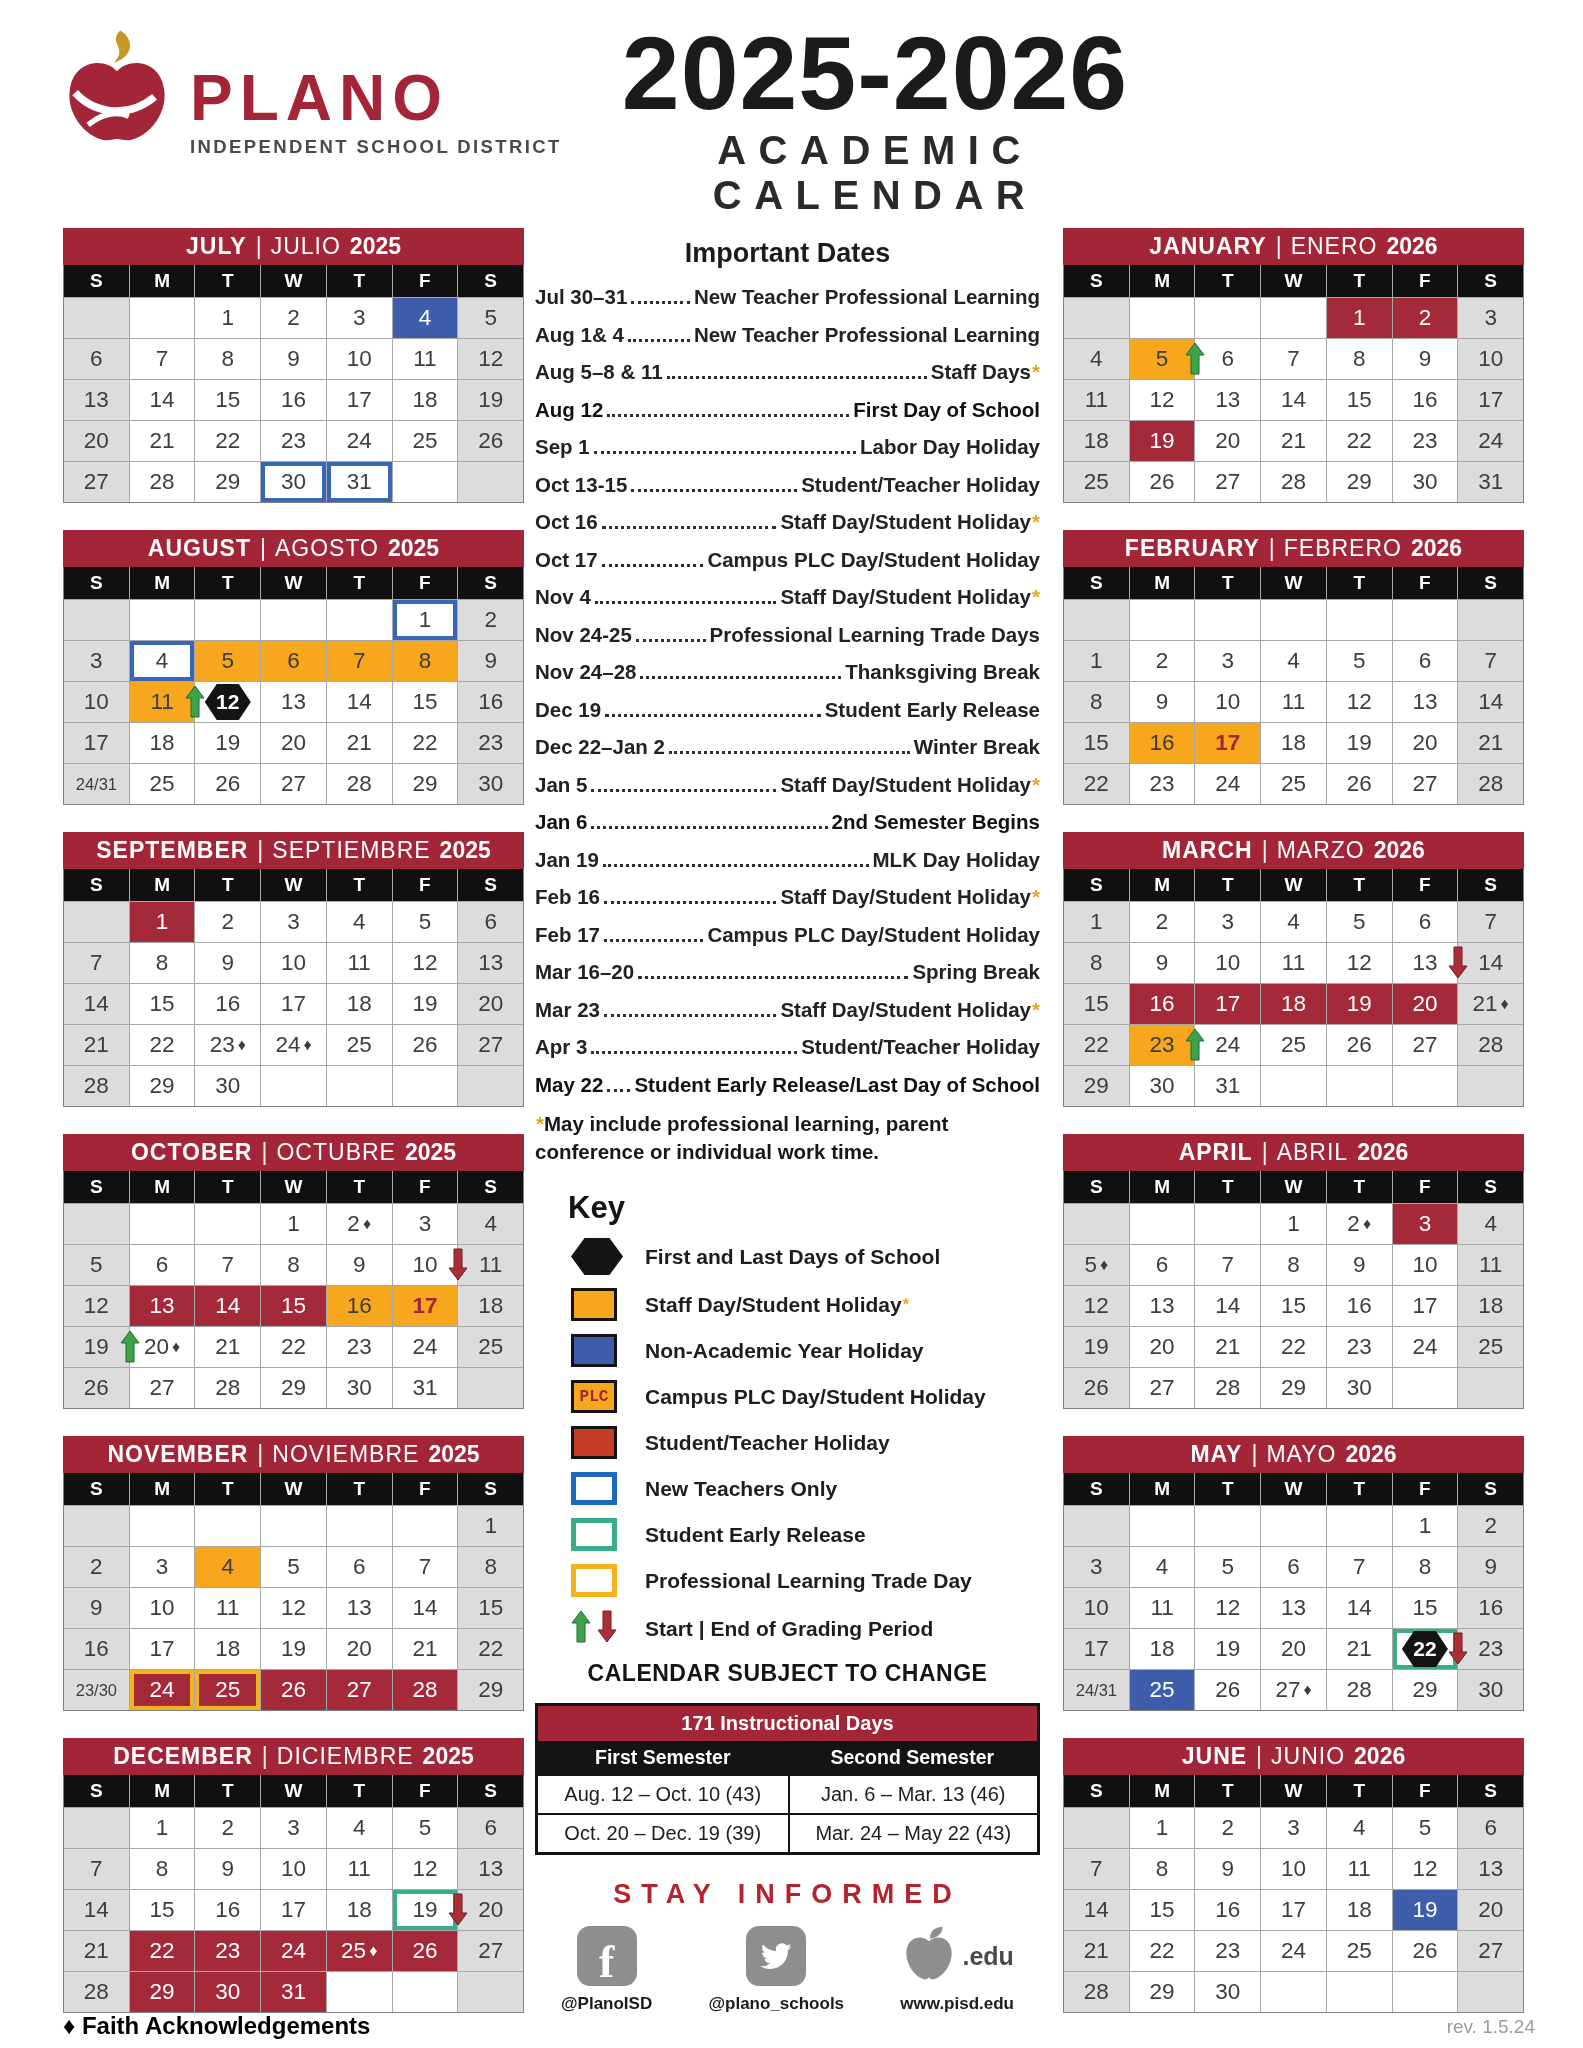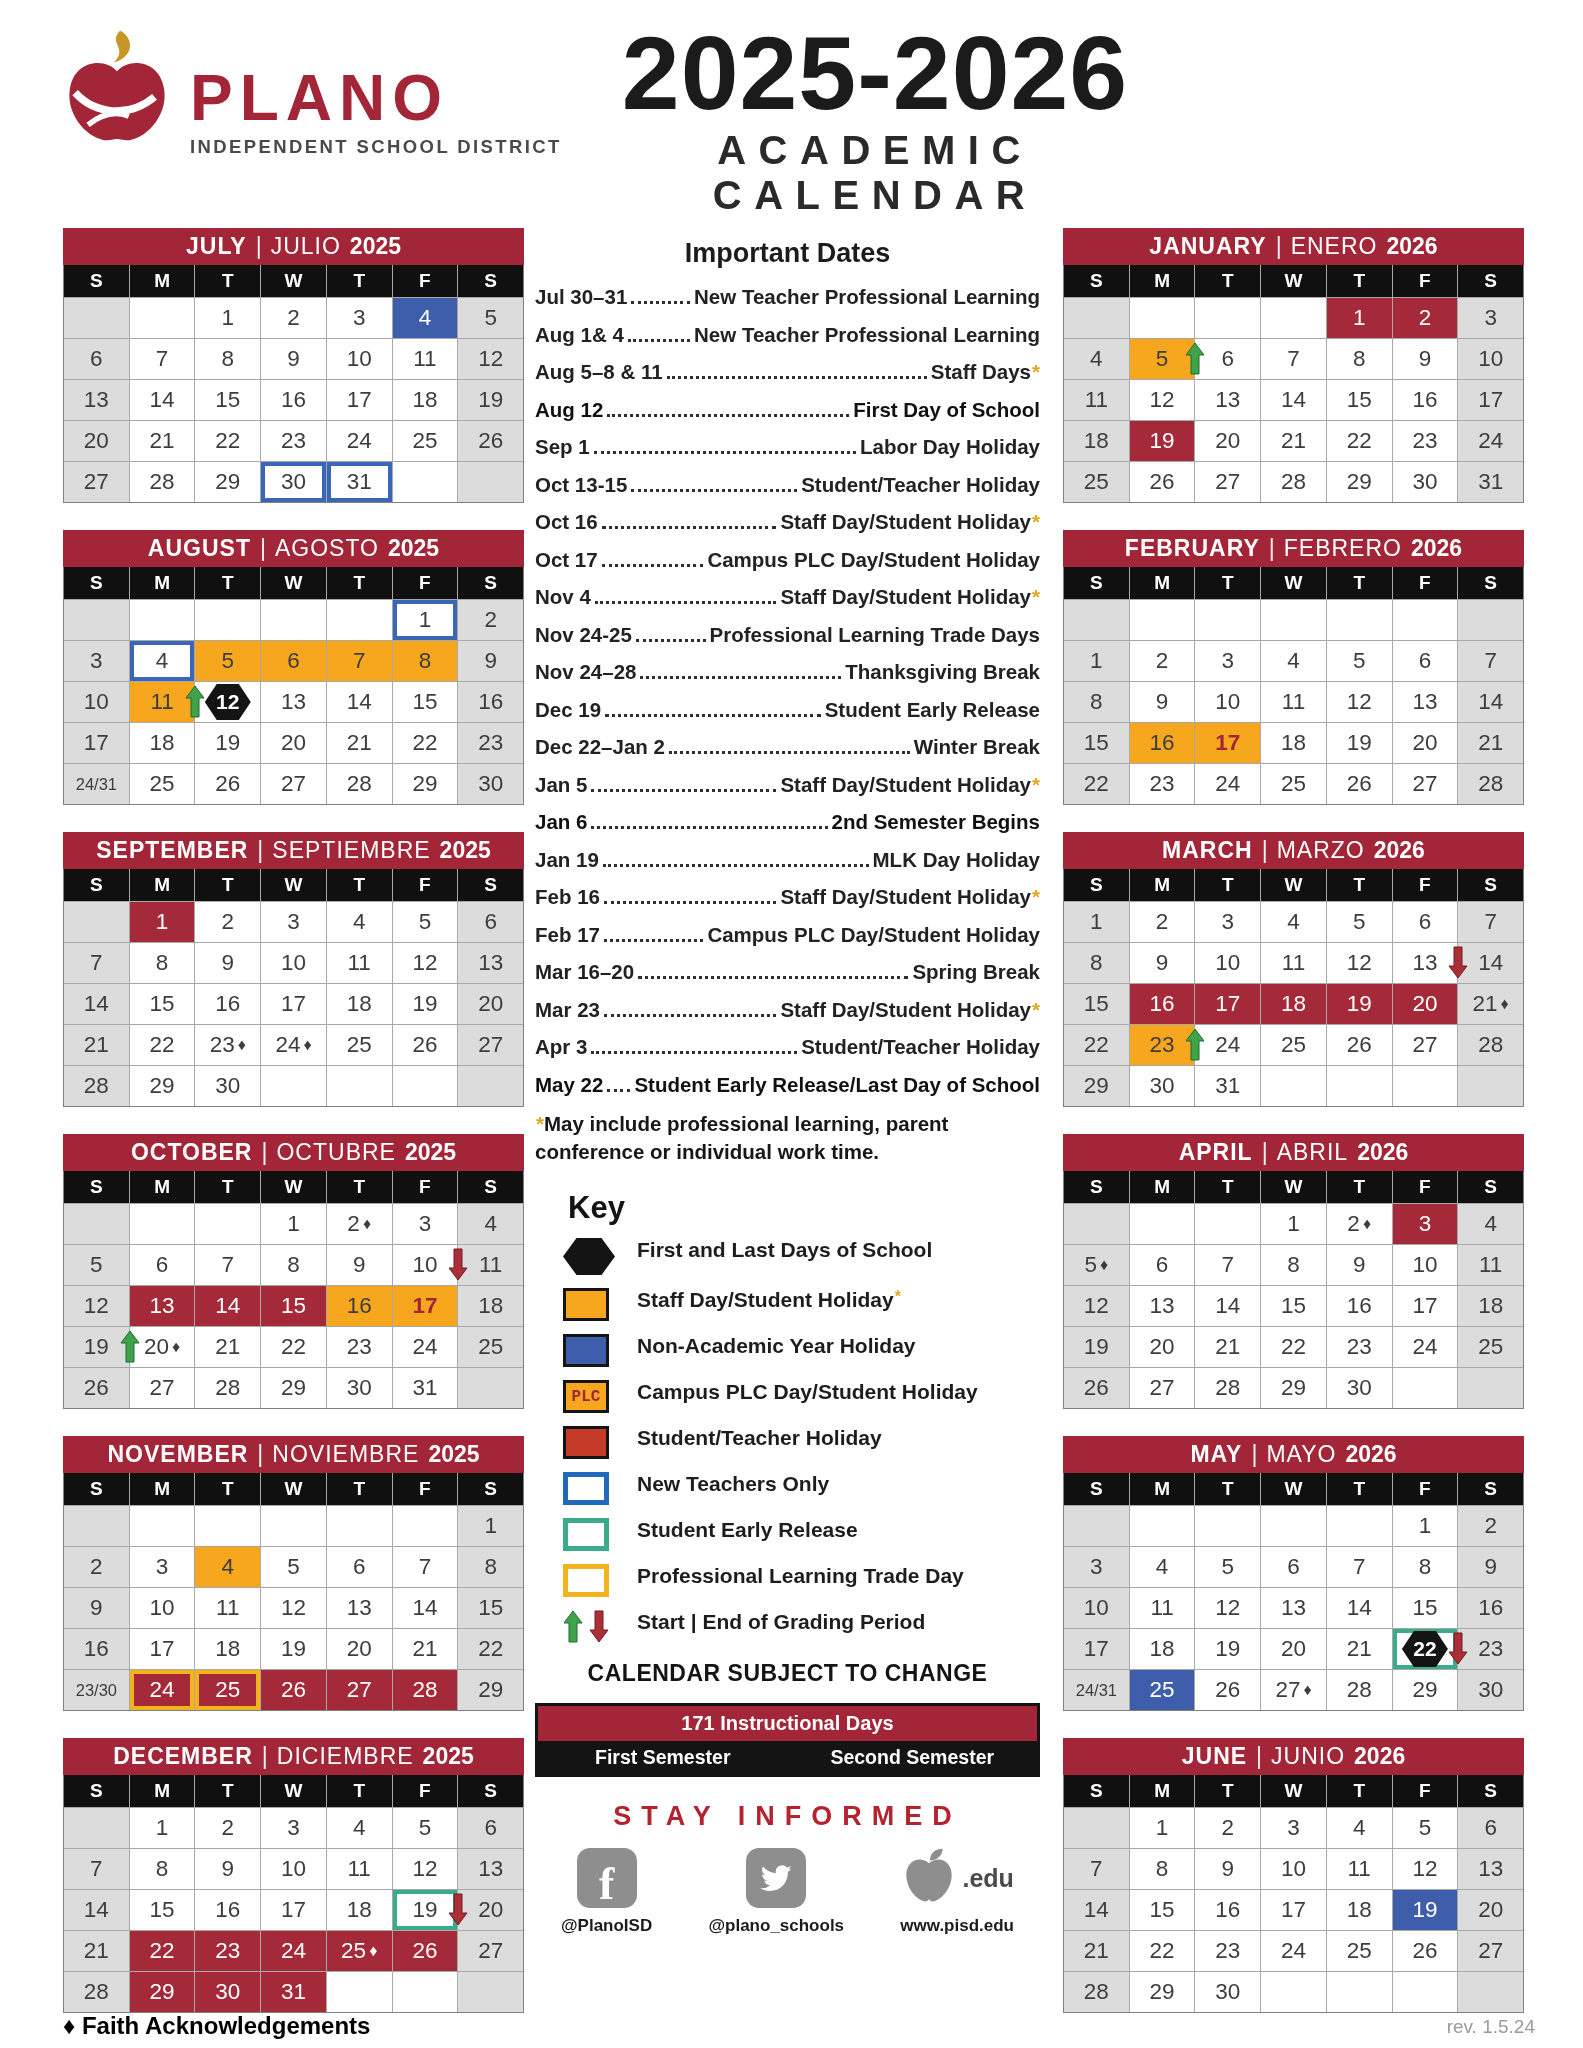--- a/index.html
+++ b/index.html
@@ -52,21 +52,21 @@
   .mid{position:absolute;left:535px;top:238px;width:505px;}
   .id-title{font-size:27px;font-weight:800;color:#1b1b1b;text-align:center;margin-bottom:16px;}
   .id-row{display:flex;align-items:flex-end;margin-bottom:13.5px;font-size:20.5px;font-weight:600;color:#222;}
   .id-row.bold{font-weight:800;color:#111;}
   .id-row .dt{white-space:nowrap;}
   .id-row .lead{flex:1;border-bottom:3.2px dotted #2e2e2e;margin:0 4px 5px 4px;min-width:12px;}
   .id-row .ds{white-space:nowrap;}
   .star{color:#E7A61E;font-weight:800;margin-left:1px;}
   .note{font-size:20.5px;font-weight:800;color:#171717;line-height:28px;margin-top:8px;}
   .key-title{font-size:31px;font-weight:800;color:#141414;margin-top:24px;margin-bottom:12px;margin-left:33px;}
-  .key-row{display:flex;margin-bottom:13px;margin-left:28px;}
+  .key-row{display:flex;align-items:center;margin-bottom:13px;margin-left:36px;}
   .key-ic{width:56px;display:flex;align-items:center;justify-content:flex-start;margin-right:18px;flex:0 0 56px;}
   .key-label{font-size:21px;font-weight:700;color:#1d1d1d;}
   .k-sq{width:46px;height:33px;border:3px solid #141414;box-sizing:border-box;}
   .k-sq.f-o{background:#F7A71D;}
   .k-sq.f-bl{background:#3E5EAC;}
   .k-sq.f-rd{background:#C43B27;}
   .k-out{width:46px;height:33px;box-sizing:border-box;background:#fff;}
   .k-out.o-bl{border:5px solid #1F69BE;}
   .k-out.o-gr{border:5px solid #3BAC8B;}
   .k-out.o-ye{border:5px solid #F2B31C;}
@@ -1831,20 +1831,26 @@
           <span class="key-label">Start | End of Grading Period</span>
         </div>
       </div>
     <div class="subject">CALENDAR SUBJECT TO CHANGE</div>
     <div class="inst">
       <div class="inst-title">171 Instructional Days</div>
       <div class="inst-head" id="inst-head">
           <div>First Semester</div>
           <div>Second Semester</div>
         </div>
+      <div class="inst-body" id="inst-body">
+          <div>Aug. 12 – Oct. 10 (43)</div>
+          <div>Jan. 6 – Mar. 13 (46)</div>
+          <div>Oct. 20 – Dec. 19 (39)</div>
+          <div>Mar. 24 – May 22 (43)</div>
+        </div>
     </div>
     <div class="stay-title">STAY INFORMED</div>
     <div class="channels" id="channels">
         <div class="chan">
           <div class="chan-top">
             <span class="sq-ic">
               <span class="fb-f">f</span>
             </span>
           </div>
           <div class="chan-label">@PlanoISD</div>

